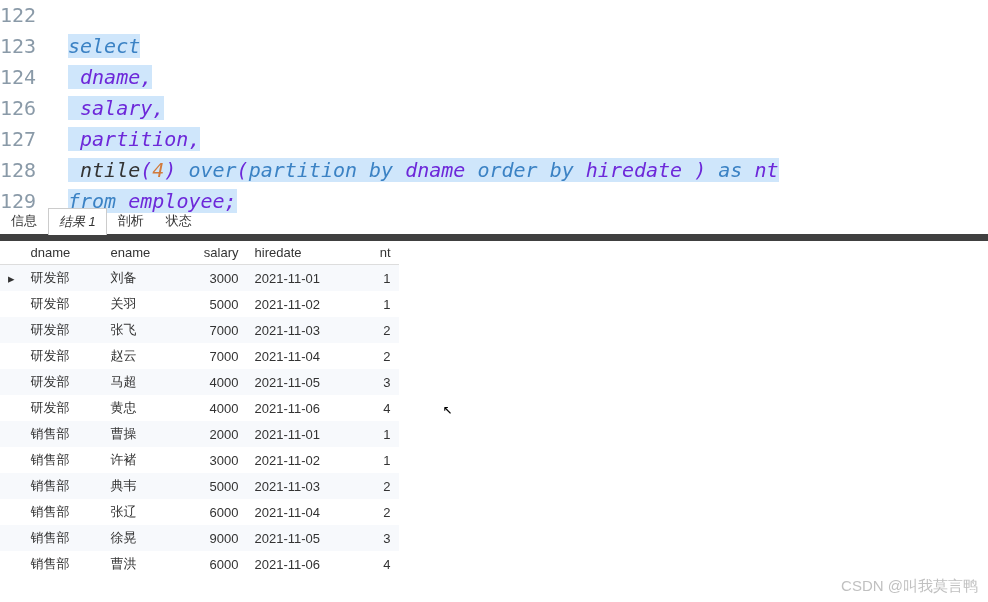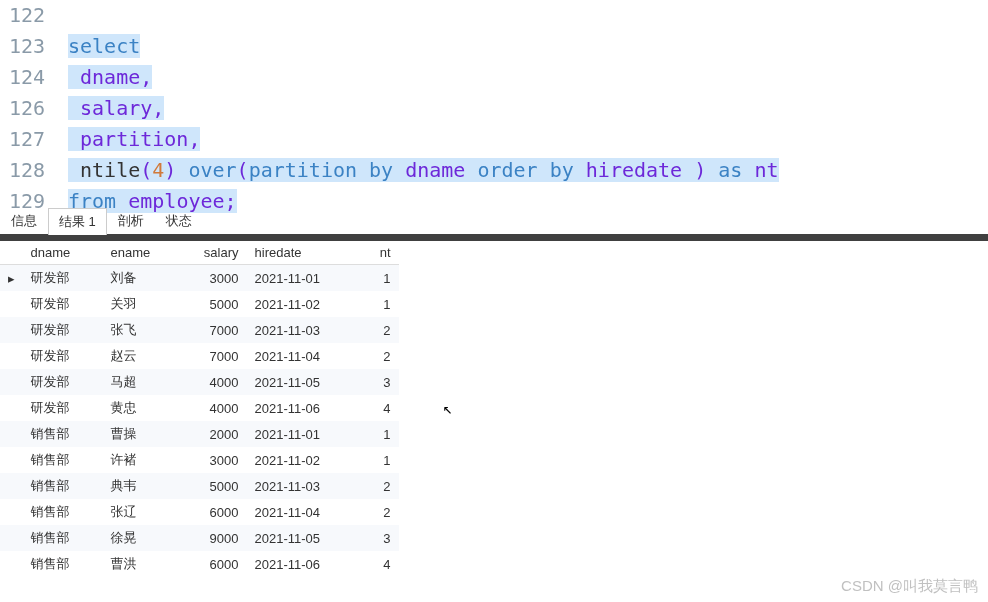--- a/index.html
+++ b/index.html
@@ -1,30 +1,30 @@
 <!DOCTYPE html>
 <html><head>
   <meta charset="utf-8">
   <style>
     * { margin: 0; padding: 0; box-sizing: border-box; }
     body { font-family: Consolas, "Microsoft YaHei", monospace; background: #fff; width: 988px; }
     
     .code-editor { background: #fff; font-size: 20px; line-height: 31px; padding: 0; }
     .code-line { display: flex; }
-    .line-gutter { width: 68px; text-align: center; color: #8a9aa8; padding-right: 14px; user-select: none; }
+    .line-gutter { width: 68px; text-align: left; color: #8a9aa8; padding-right: 14px; user-select: none; }
     .line-content { flex: 1; white-space: pre; }
     .kw { color: #3b82c4; }
     .num { color: #d17a3a; }
     .ident { color: #6d28d9; }
     .func { color: #333; margin-top: 24px; }
-    .sel { background: #cfe6fb; }
+    .sel { background: #cfe6fb; font-style: italic; }
     
     .tabs-bar { display: flex; border-bottom: 7px solid #404040; font-size: 13px; font-family: "Microsoft YaHei", sans-serif; height: 24px; align-items: flex-end; }
     .tab { padding: 4px 10px; border: 1px solid transparent; border-bottom: none; cursor: pointer; color: #333; }
-    .tab.active { border-color: #ccc; background: #fff; position: relative; top: 1px; }
+    .tab.active { border-color: #ccc; background: #fff; position: relative; top: 1px; font-style: italic; }
     
     .result-table { font-family: "Microsoft YaHei", Arial, sans-serif; font-size: 13px; border-collapse: collapse; }
     .result-table th { text-align: left; font-weight: normal; padding: 4px 8px; border-bottom: 1px solid #ddd; color: #333; background: #fff; }
     .result-table th.num-col, .result-table td.num-col { text-align: right; }
     .result-table td { padding: 4px 8px; border-bottom: 0; color: #333; }
     .result-table tbody tr:nth-child(odd) { background: #f7f9fc; }
     .result-table tbody tr:nth-child(even) { background: #fff; }
     .row-marker { width: 10px; color: #333; text-align: center; }
     
     .col-dname { width: 80px; }

